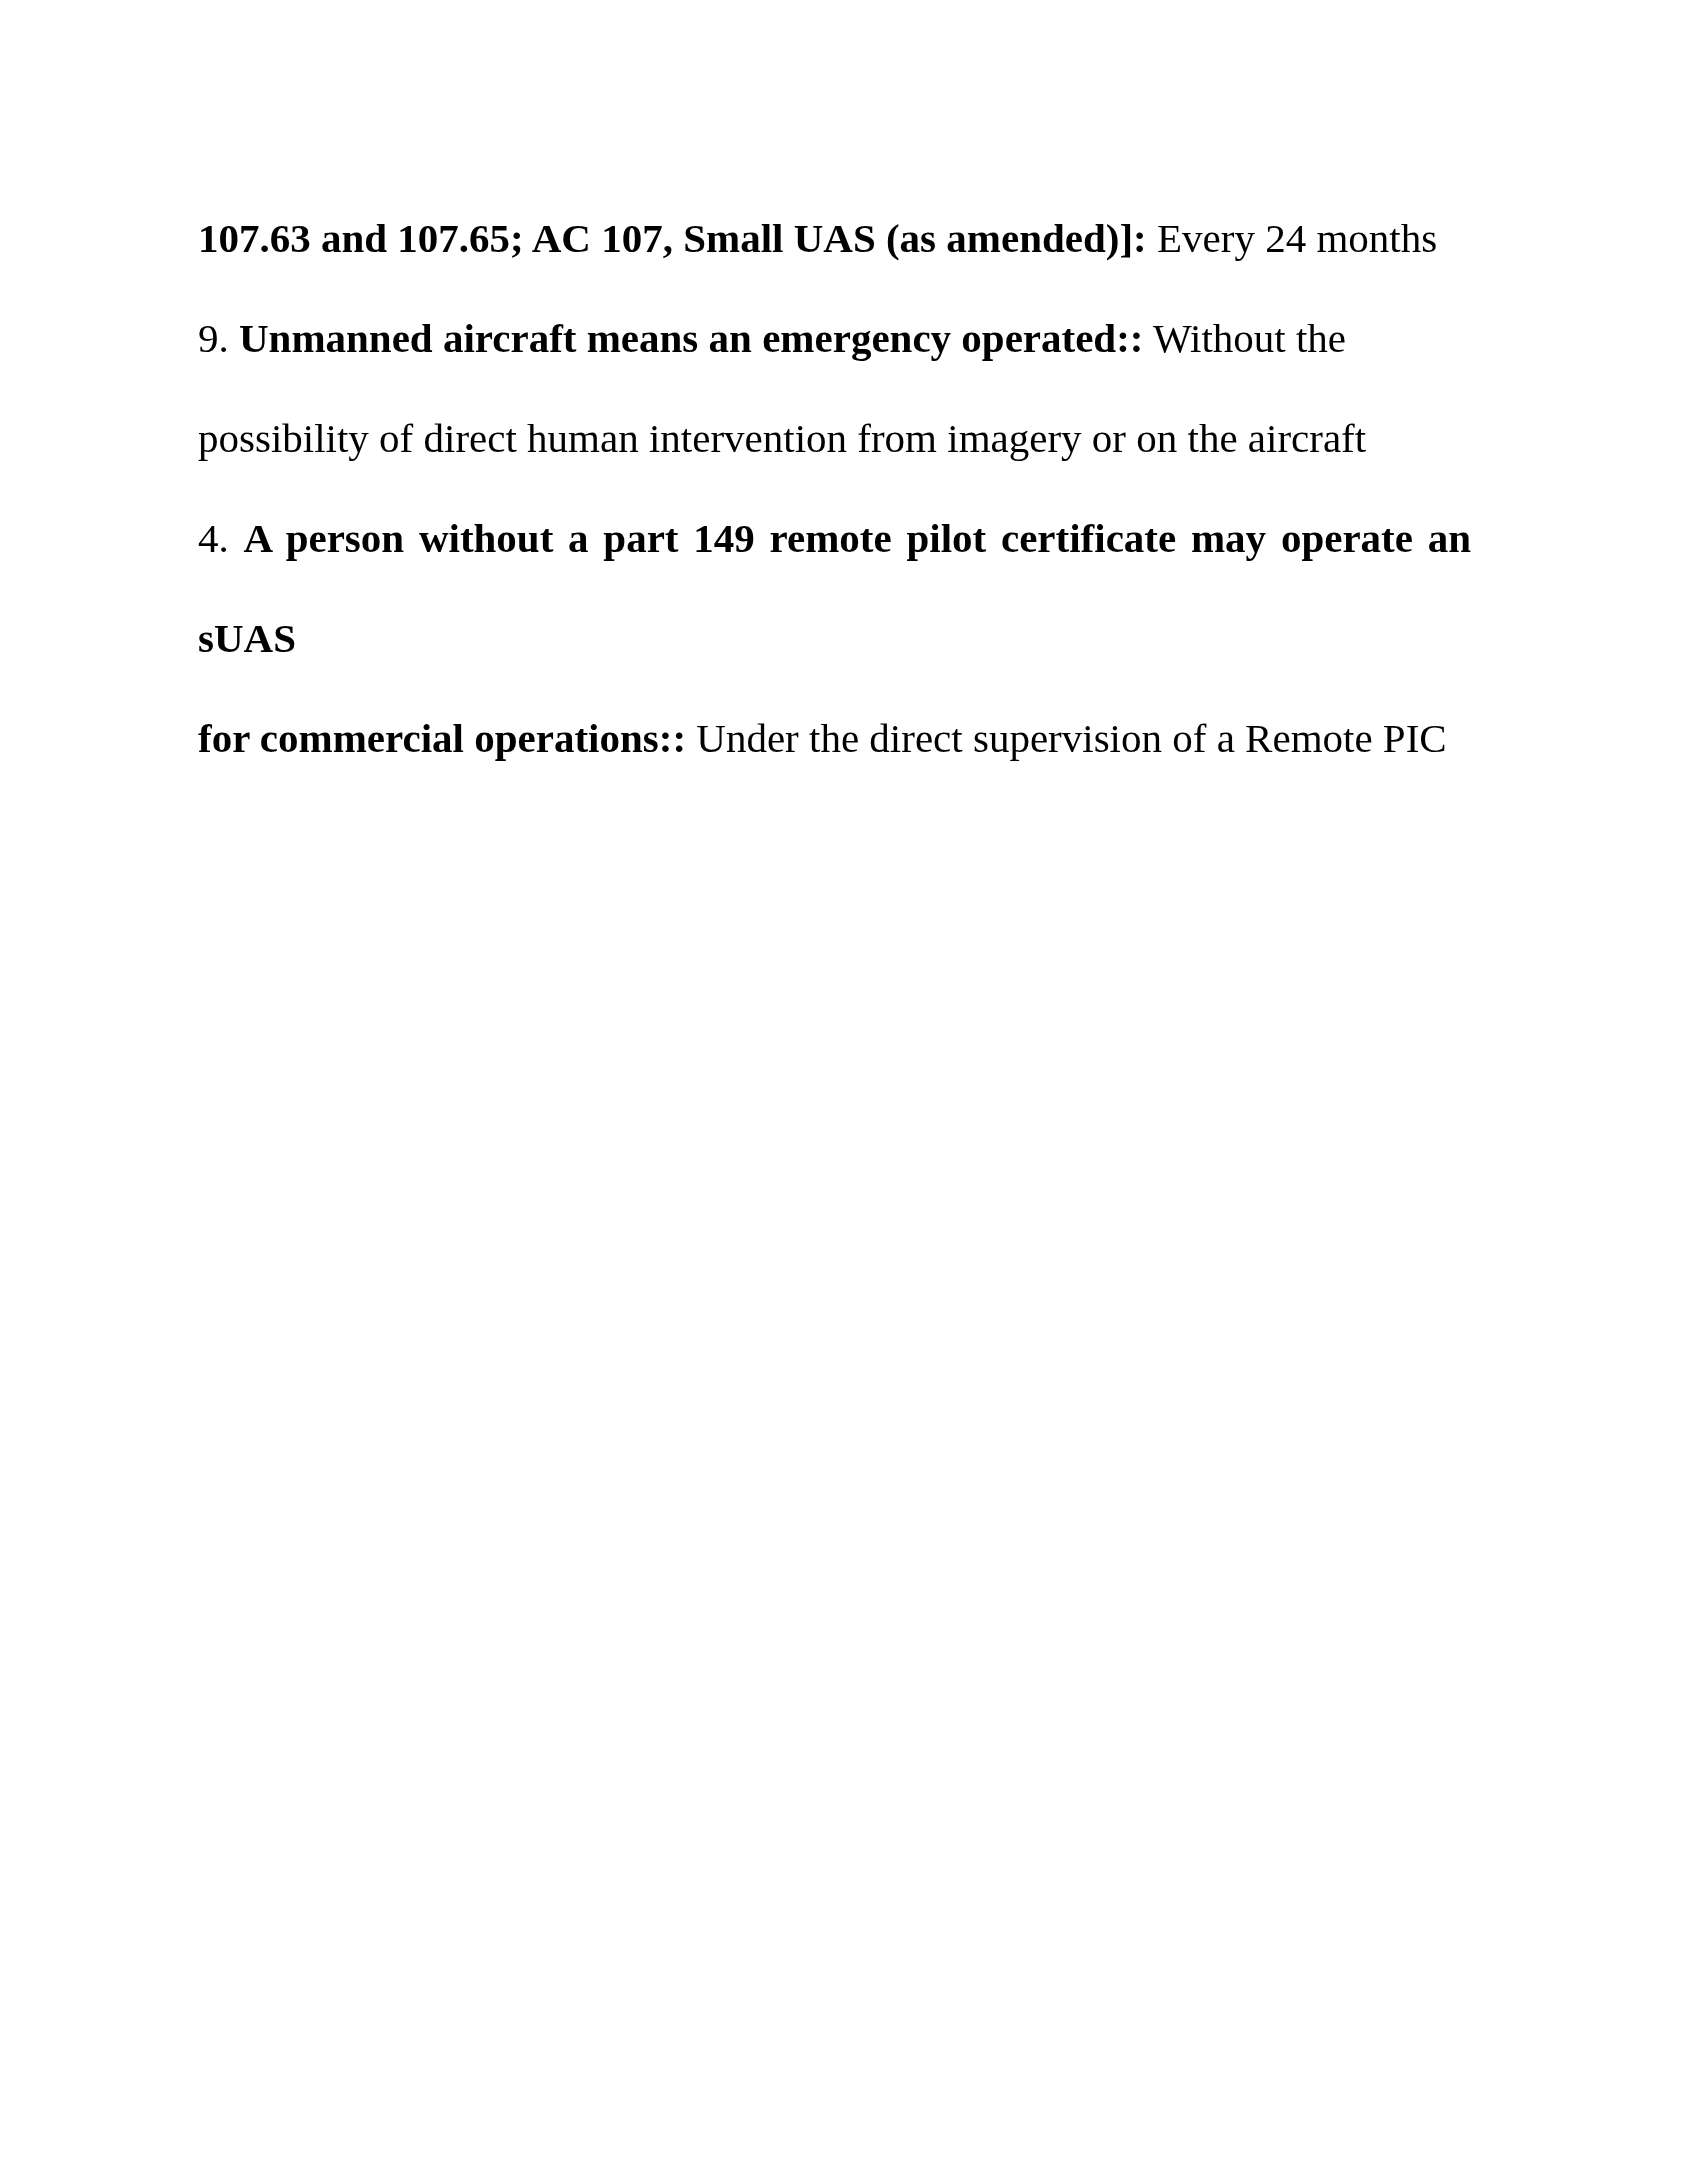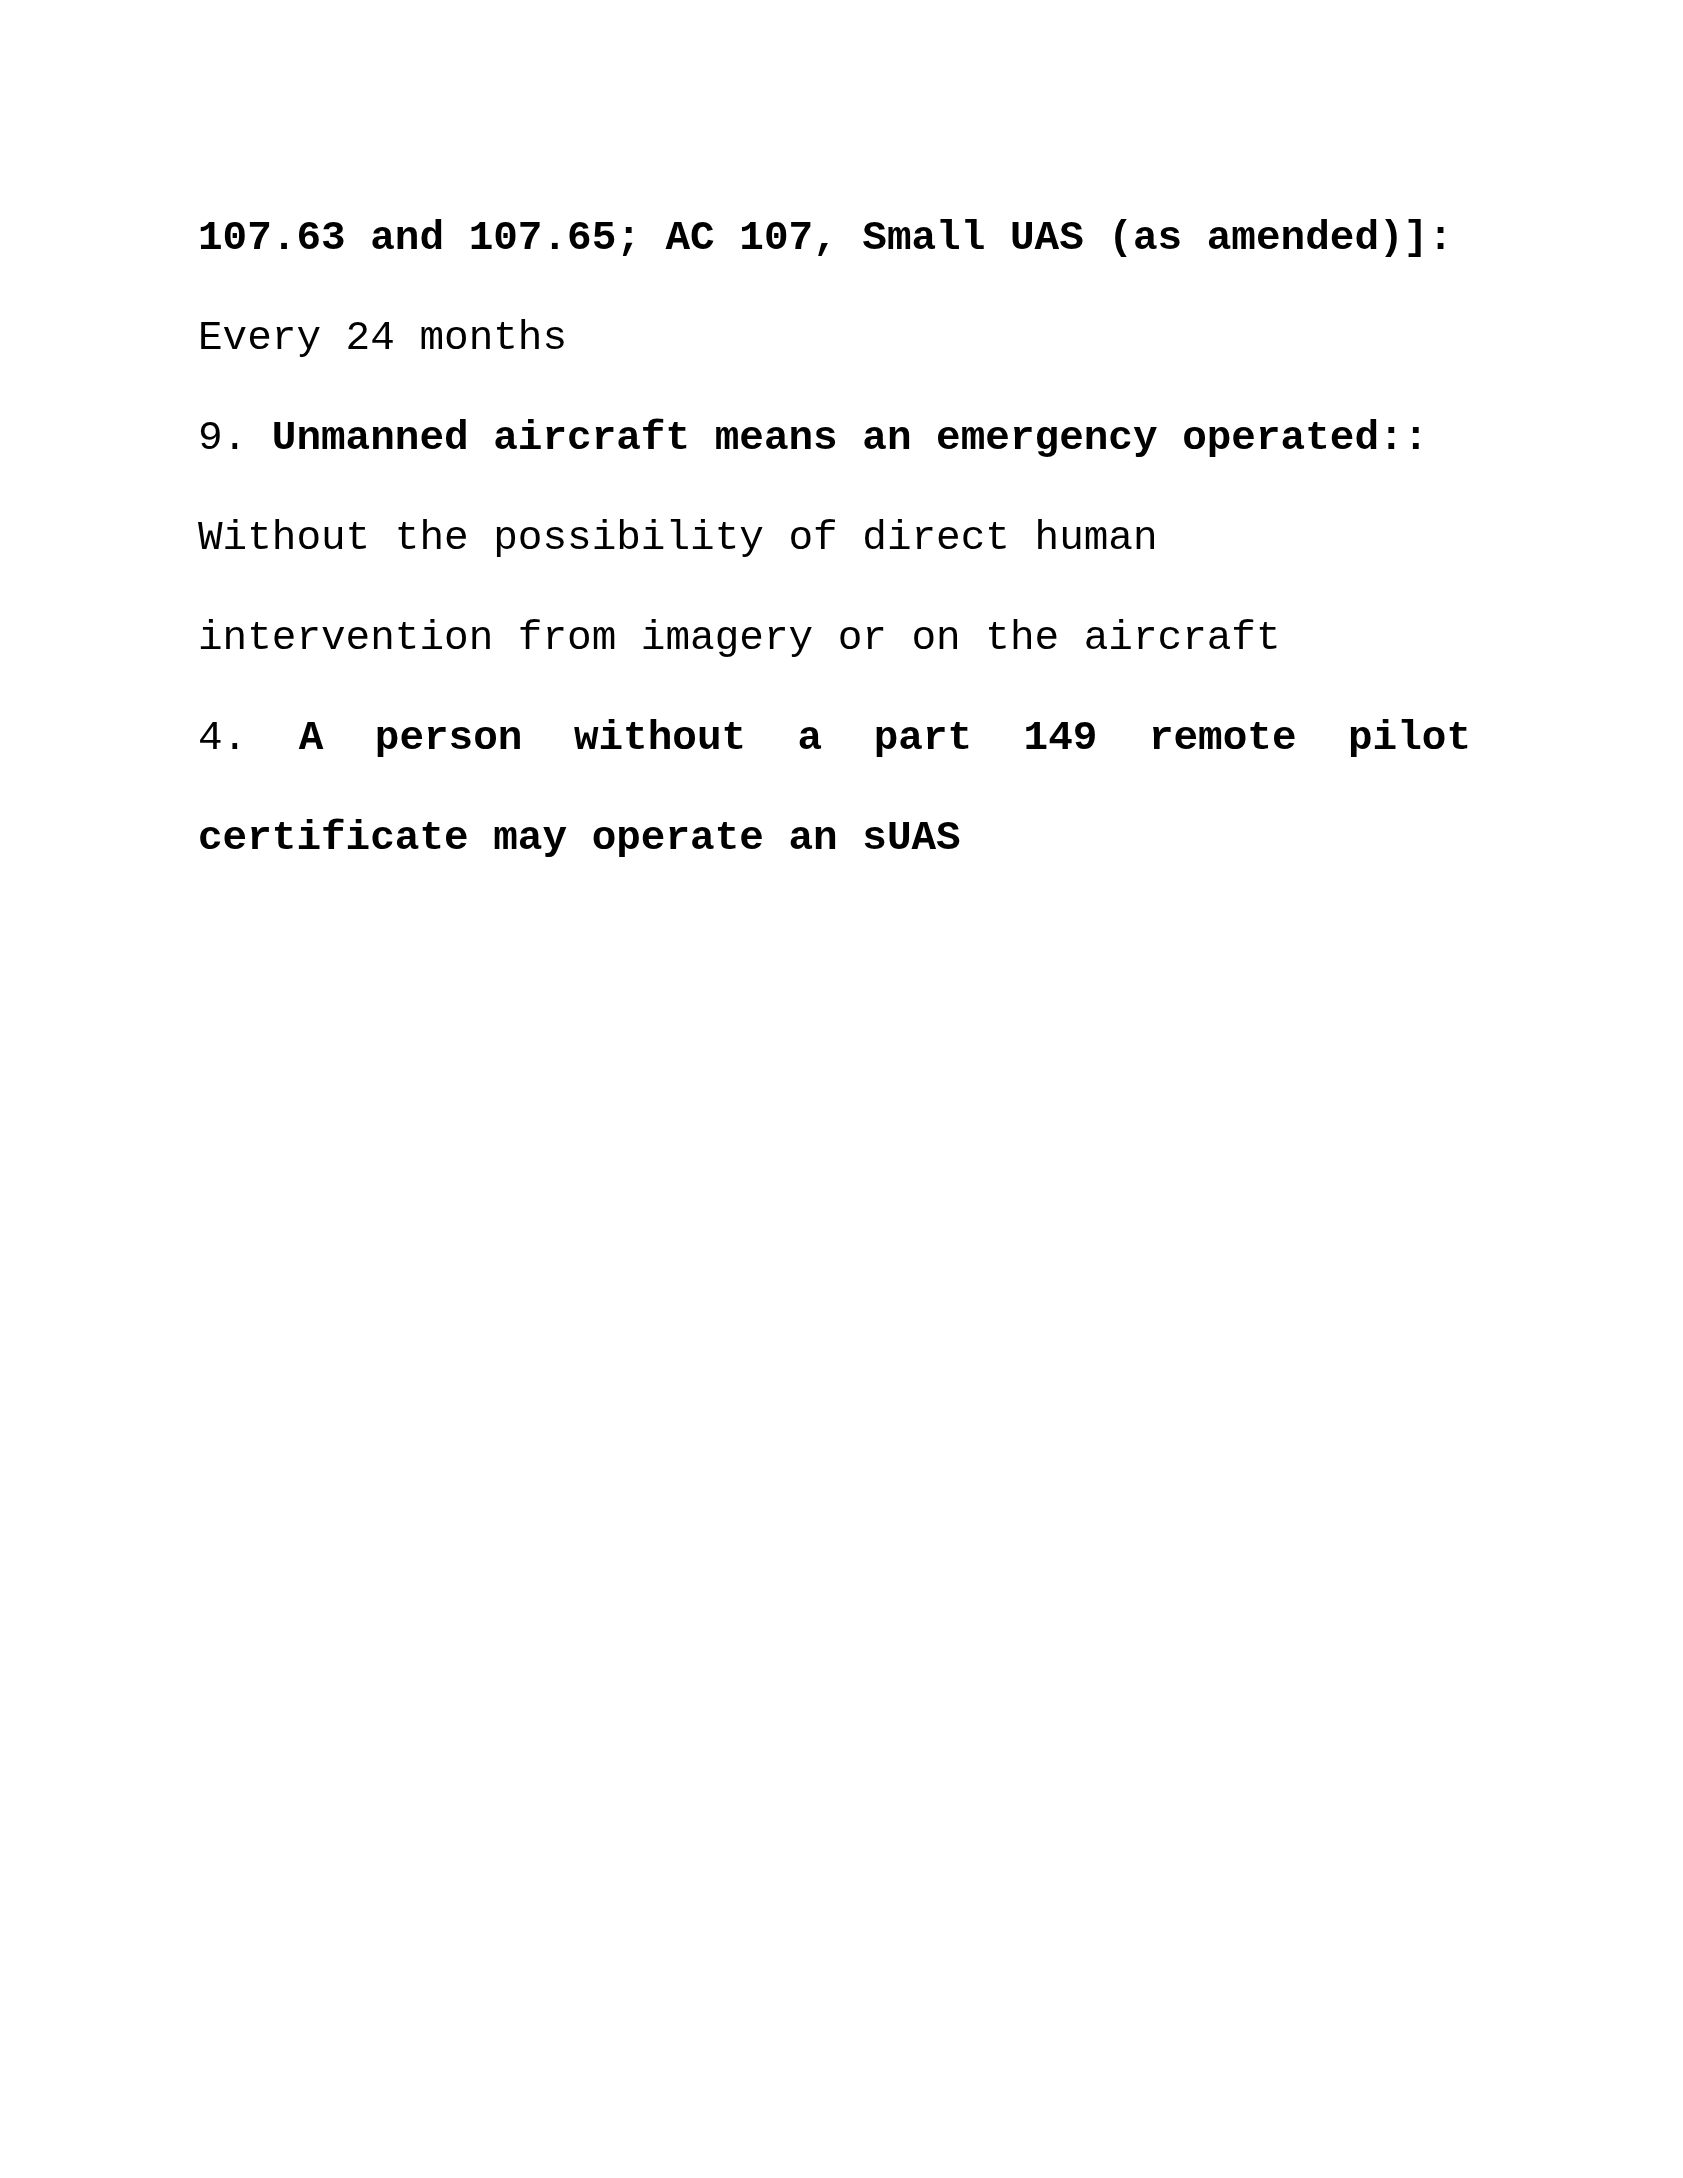--- a/index.html
+++ b/index.html
@@ -2,21 +2,21 @@
 <html><head>
 <meta charset="utf-8">
 <style>
   html, body { margin: 0; padding: 0; background: #ffffff; }
   body { width: 1683px; height: 2178px; position: relative; overflow: hidden; }
   .page {
     position: absolute;
     left: 198px;
     top: 188px;
     width: 1273px;
-    font-family: Liberation Mono, monospace;
+    font-family: Liberation Serif, serif;
     font-size: 41px;
     line-height: 100px;
     color: #000000;
   }
   .para { margin: 0; padding: 0; }
   .justify { text-align: justify; text-align-last: left; }
   .q { font-weight: bold; }
   .a { font-weight: normal; }
   .num { font-weight: normal; }
 </style>
@@ -32,15 +32,18 @@
 
 
   <p class="para">
     <span class="num">9. </span><span class="q">Unmanned aircraft means an emergency operated::</span><span class="a"> Without the possibility of direct human intervention from imagery or on the aircraft</span>
   </p>
 
 
   <p class="para justify">
     <span class="num">4. </span><span class="q">A person without a part 149 remote pilot certificate may operate an sUAS</span>
   </p>
+  <p class="para justify">
+    <span class="q">for commercial operations::</span><span class="a"> Under the direct supervision of a Remote PIC</span>
+  </p>
 
 </div>
 
 
 </body></html>

